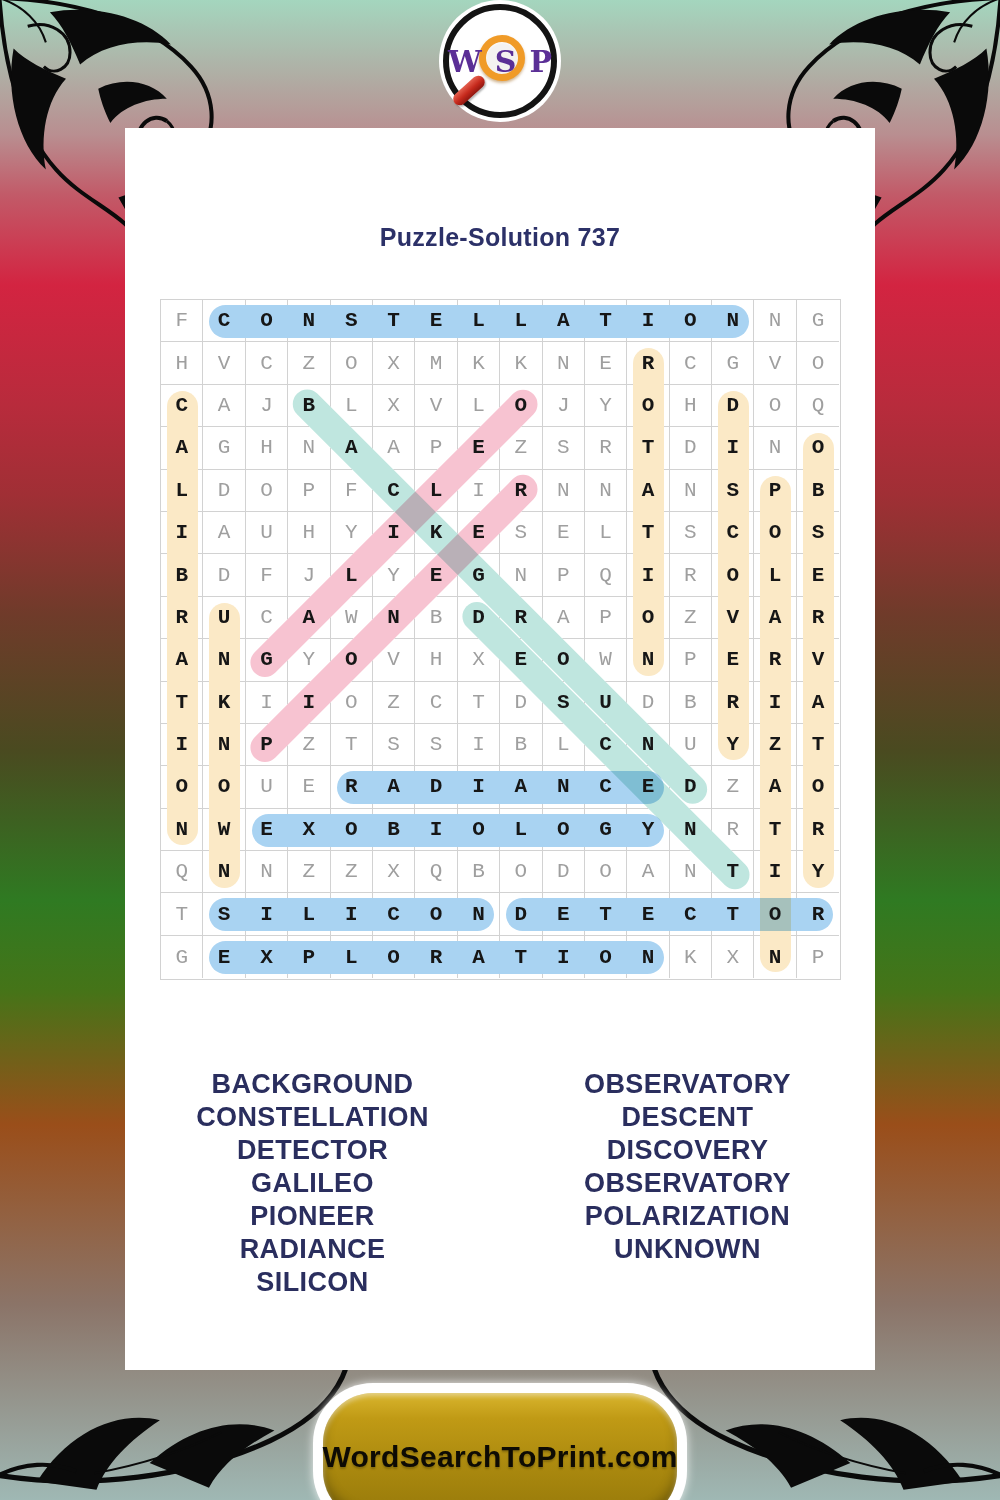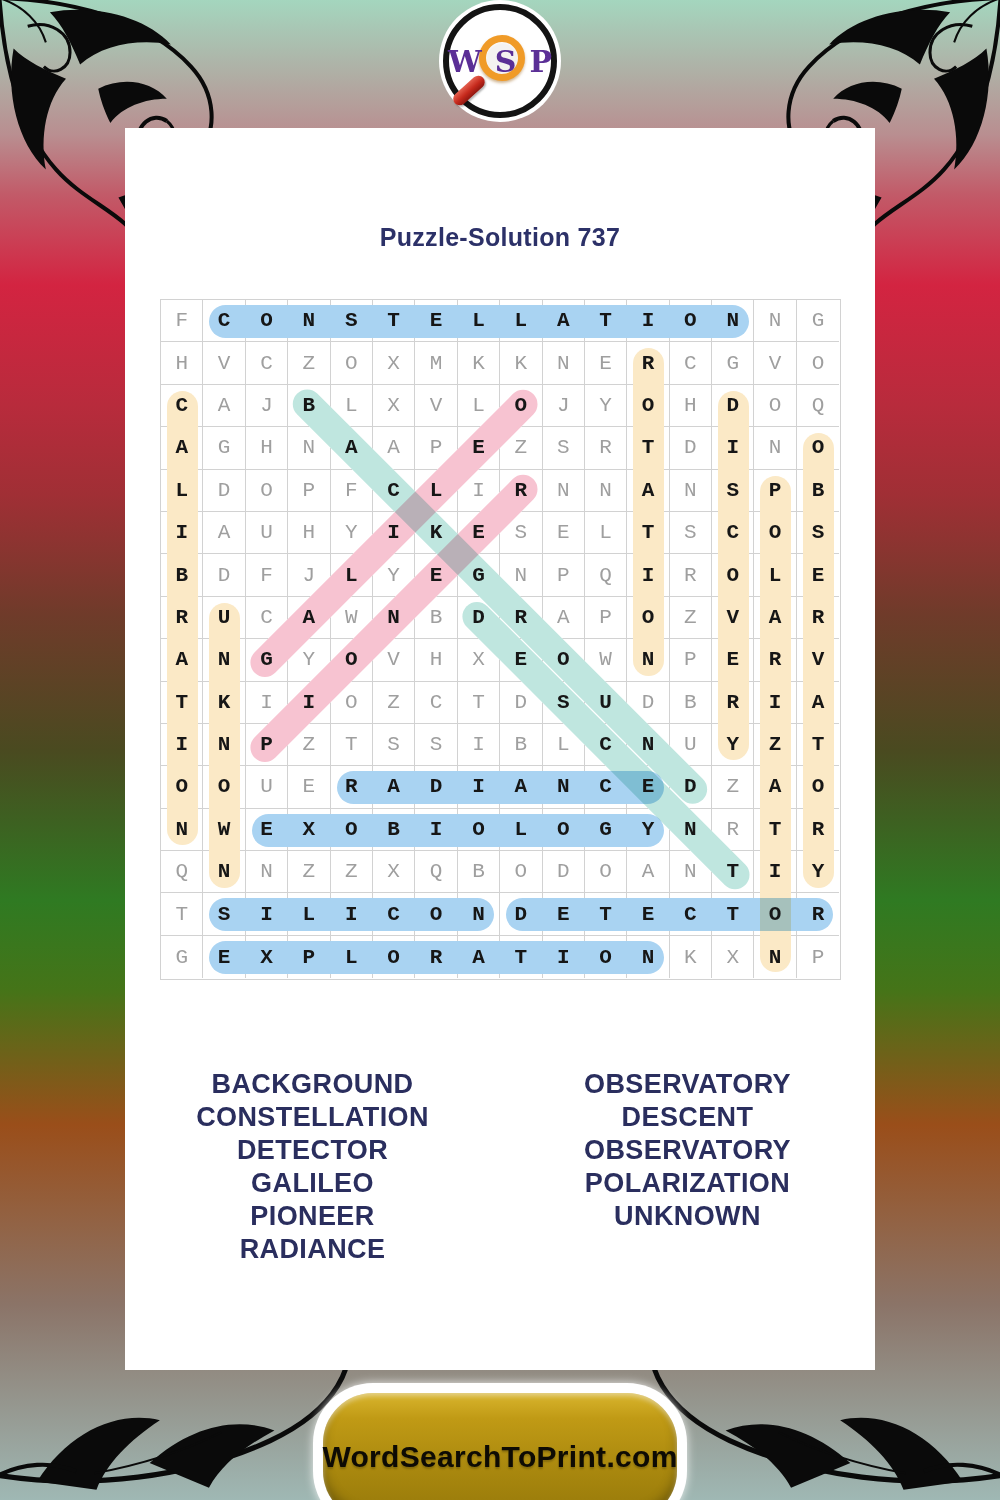--- a/index.html
+++ b/index.html
@@ -937,24 +937,26 @@
     </div>
 
     <div class="words">
       <div class="wcol" id="words-left">
           <div class="word">BACKGROUND</div>
           <div class="word">CONSTELLATION</div>
           <div class="word">DETECTOR</div>
           <div class="word">GALILEO</div>
           <div class="word">PIONEER</div>
           <div class="word">RADIANCE</div>
+          <div class="word">SILICON</div>
         </div>
       <div class="wcol" id="words-right">
           <div class="word">OBSERVATORY</div>
           <div class="word">DESCENT</div>
+          <div class="word">DISCOVERY</div>
           <div class="word">OBSERVATORY</div>
           <div class="word">POLARIZATION</div>
           <div class="word">UNKNOWN</div>
         </div>
     </div>
   </div>
 
   <div class="footer-glow">
     <div class="gold-btn">
       <span>WordSearchToPrint.com</span>

